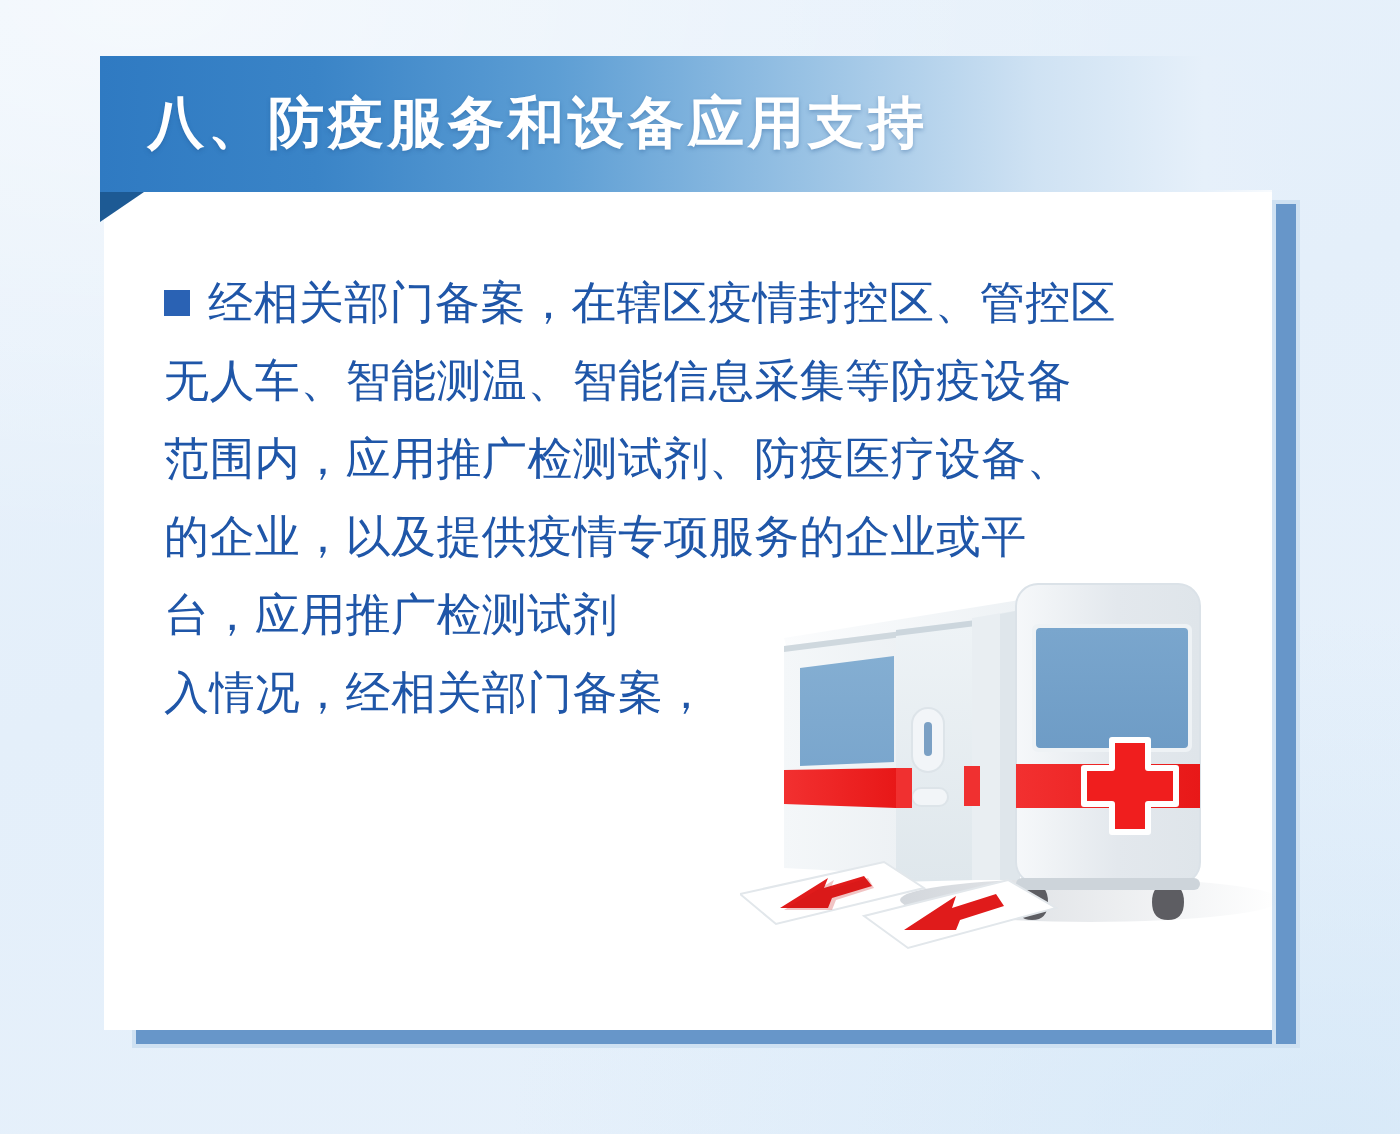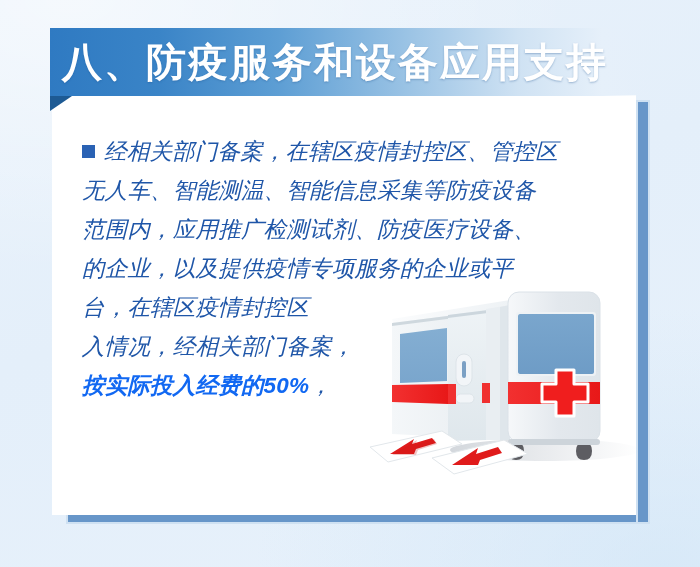--- a/index.html
+++ b/index.html
@@ -75,23 +75,23 @@
     position: absolute;
     left: 50px;
     top: 96px;
     width: 0;
     height: 0;
     border-left: 22px solid #1d5a94;
     border-bottom: 15px solid transparent;
   }
   .ribbon-title {
     position: absolute;
-    left: 62px;
+    left: 74px;
     top: 36px;
-    font-size: 40px;
+    font-size: 28px;
     font-weight: bold;
     color: #ffffff;
     letter-spacing: 2px;
     line-height: 52px;
     white-space: nowrap;
     text-shadow: 0 1px 2px rgba(30,80,140,0.35);
   }
 
   
   .right-accent {
@@ -118,21 +118,21 @@
     z-index: 6;
   }
   .bullet {
     display: inline-block;
     width: 13px;
     height: 13px;
     background: #2a62b4;
     margin-right: 9px;
     vertical-align: 1px;
   }
-  .line { white-space: nowrap; font-style: italic; }
+  .line { white-space: nowrap; }
   .hl {
     color: #1168f2;
     font-weight: bold;
   }
 
   
   .illus {
     position: absolute;
     left: 370px;
     top: 278px;
@@ -261,18 +261,17 @@
       </g>
 
     </svg>
   </div>
 
   <div class="body-text">
     <div class="line"><span class="bullet"></span><span>经相关部门备案，在辖区疫情封控区、管控区</span></div>
     <div class="line">无人车、智能测温、智能信息采集等防疫设备</div>
     <div class="line">范围内，应用推广检测试剂、防疫医疗设备、</div>
     <div class="line">的企业，以及提供疫情专项服务的企业或平</div>
-    <div class="line">台，在辖区疫情封控区</div>
+    <div class="line">台，应用推广检测试剂</div>
     <div class="line">入情况，经相关部门备案，</div>
-    <div class="line"><span class="hl">按实际投入经费的50%</span><span>，</span></div>
   </div>
 
 </div>
 
 </body></html>

